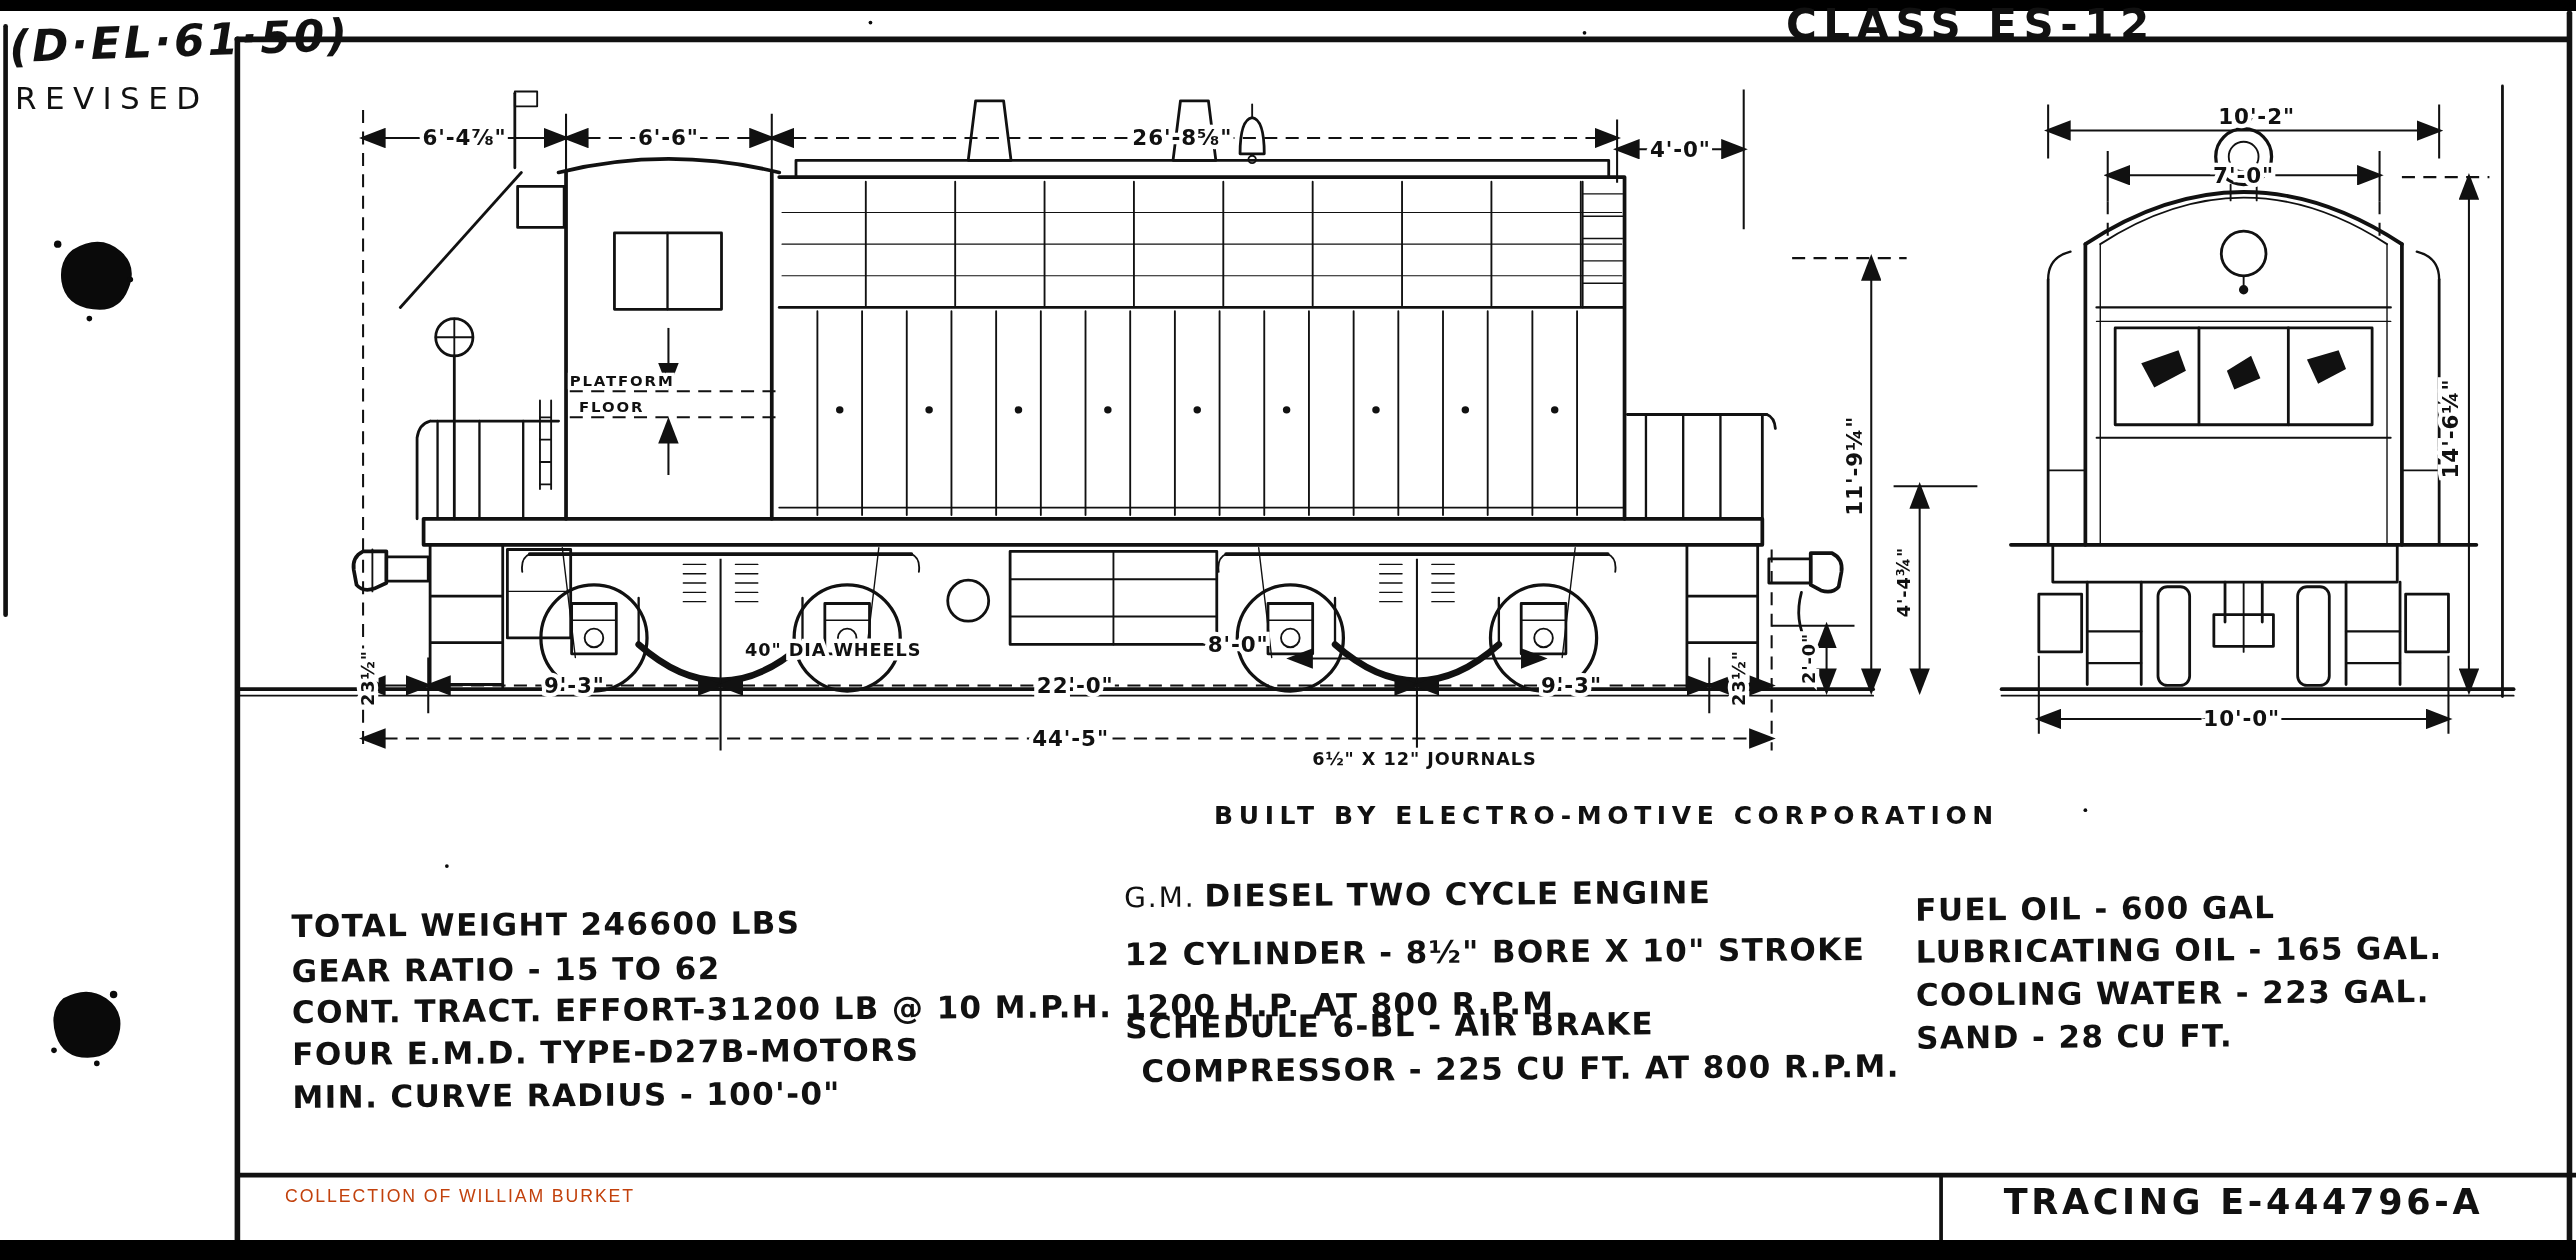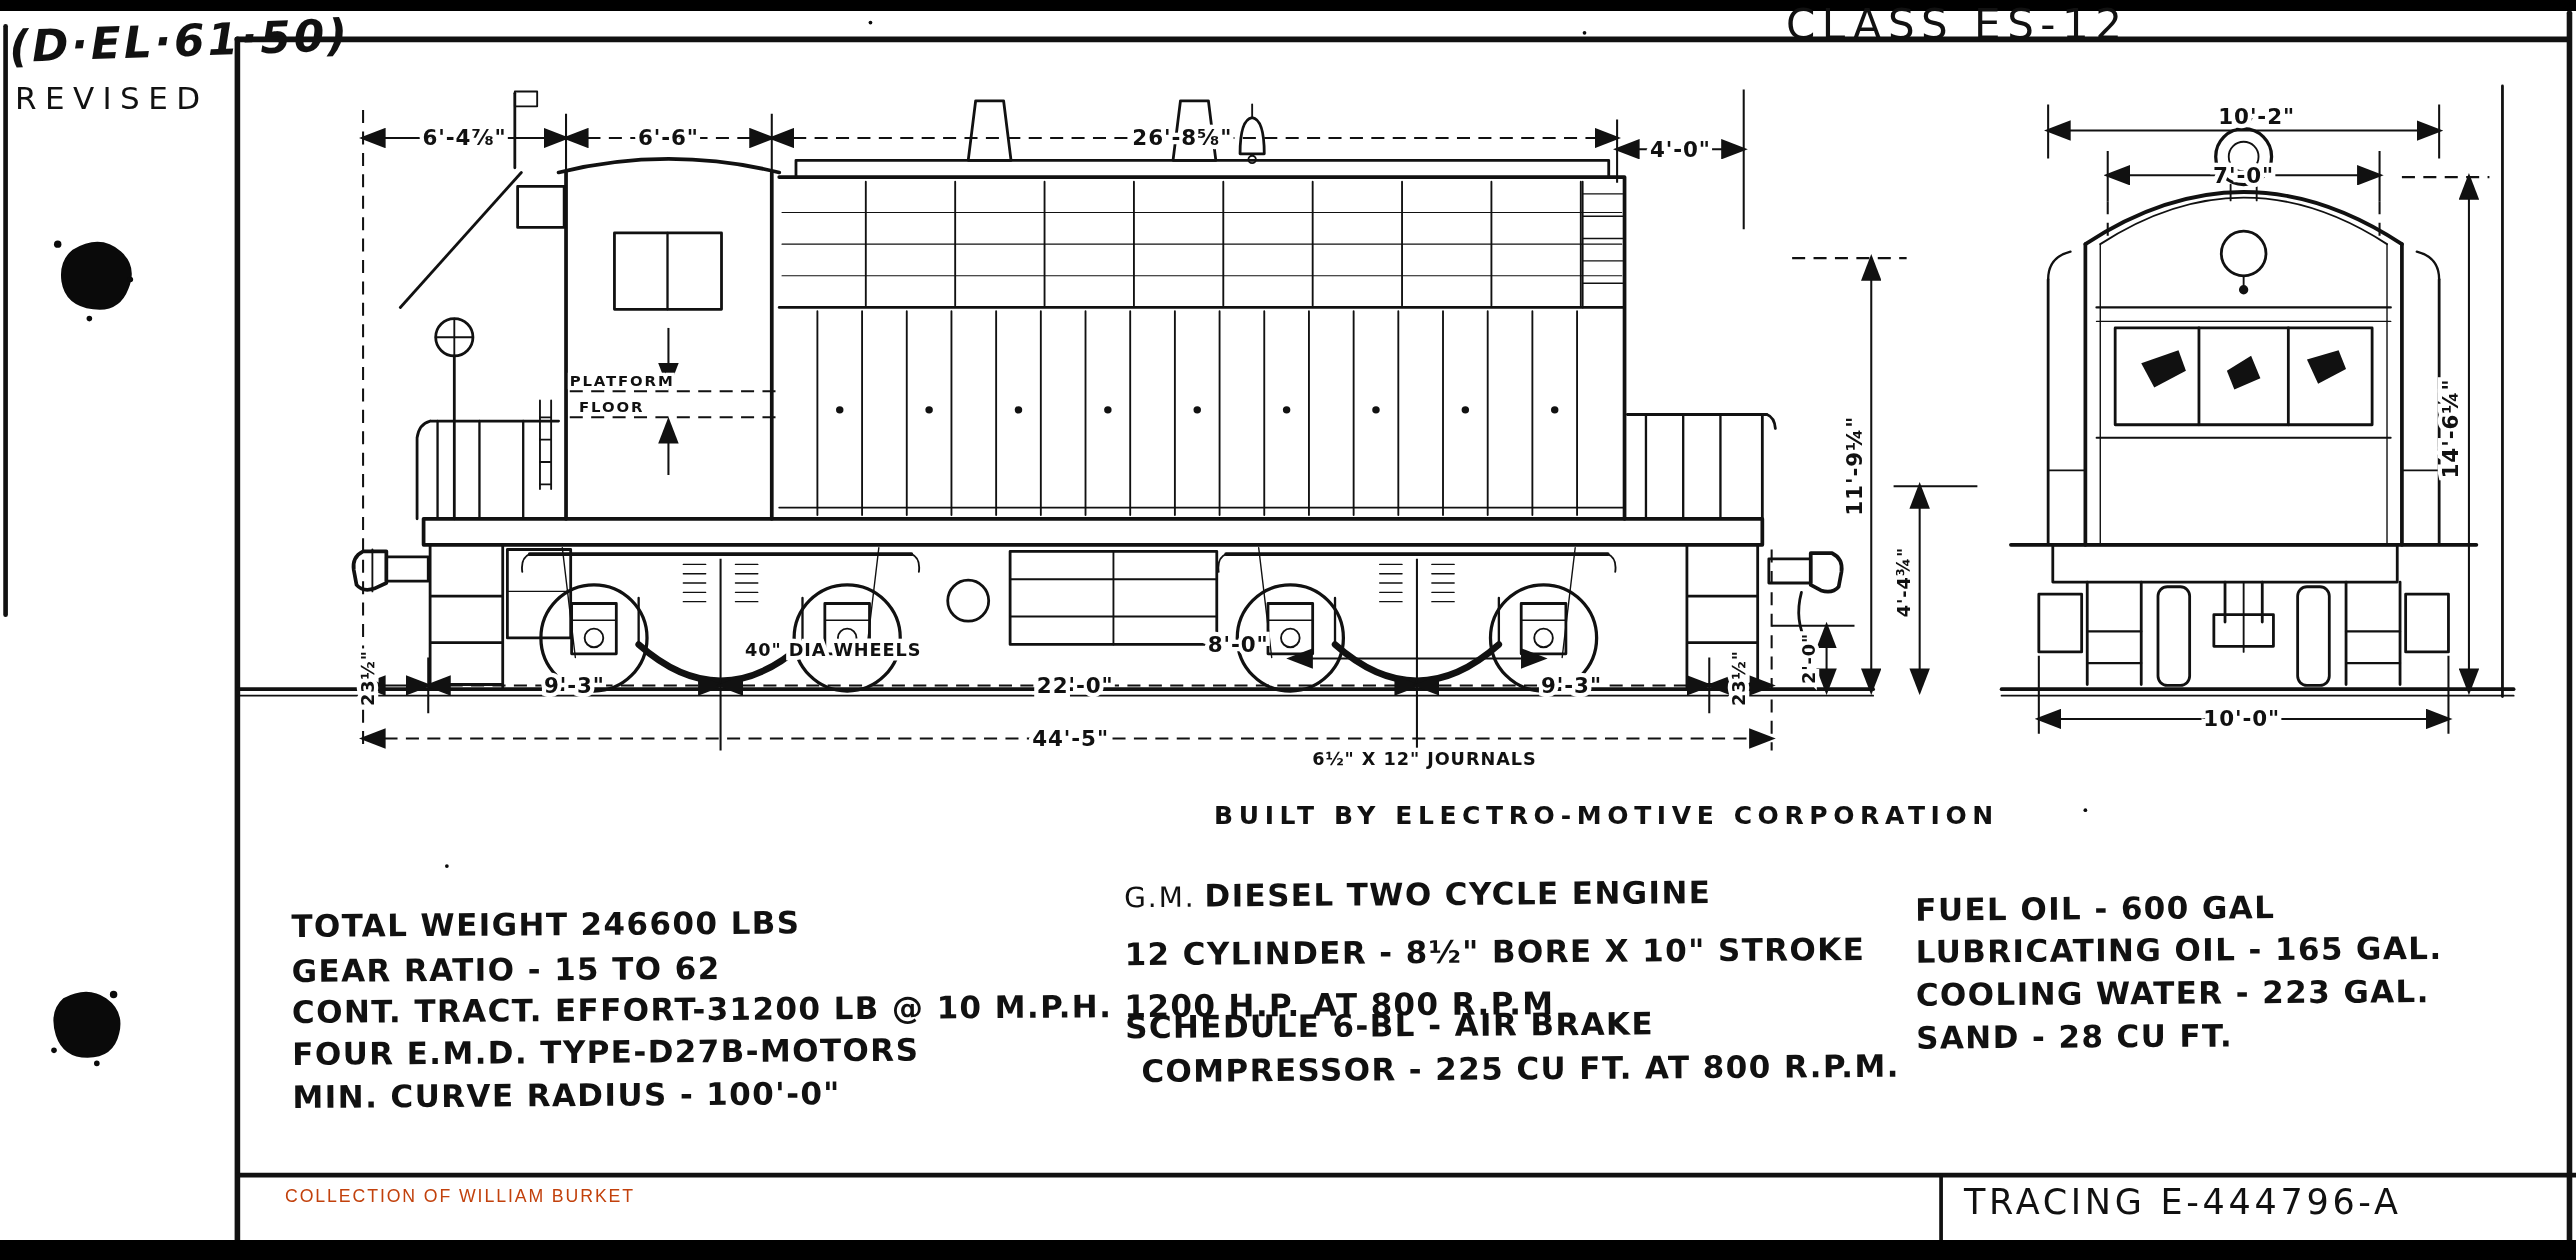--- a/index.html
+++ b/index.html
@@ -6,30 +6,30 @@
   .sheet{
     position:relative;width:2576px;height:1261px;background:#ffffff;
     overflow:hidden;font-family:"DejaVu Sans",sans-serif;color:#111;
   }
   .abs{position:absolute;white-space:nowrap;}
   .scan-top{left:0;top:0;width:2576px;height:11.2px;background:#000;}
   .scan-bottom{left:0;top:1240px;width:2576px;height:20.5px;background:#000;}
   .handnote{left:9.3px;top:15px;font-size:44px;font-weight:700;font-style:italic;
     letter-spacing:2.8px;transform:rotate(-2deg);}
   .revised{left:15px;top:80px;font-size:31px;font-weight:400;letter-spacing:8.4px;}
-  .class-title{left:1786px;top:0px;font-size:42px;font-weight:400;letter-spacing:6.5px;text-align:right;}
+  .class-title{left:1786px;top:0px;font-size:42px;font-weight:700;letter-spacing:6.5px;text-align:right;}
   .built-by{left:1099px;top:801px;width:1015px;text-align:center;
     font-size:25px;font-weight:700;letter-spacing:5.6px;}
   .specs{left:0;top:0;width:2576px;height:1173px;transform:rotate(-0.4deg);}
   .spec{position:absolute;font-size:31px;font-weight:700;letter-spacing:1.4px;}
   .gm{font-size:28px;font-weight:400;letter-spacing:1.9px;margin-right:9px;}
   .collection{left:285px;top:1186px;font-size:17.7px;font-weight:400;
     font-family:"Liberation Sans",sans-serif;letter-spacing:1.9px;color:#c2410c;}
-  .tracing{left:1964px;top:1182px;width:559px;
-    font-size:35px;font-weight:400;letter-spacing:3.7px;}
+  .tracing{left:1964px;top:1182px;width:559px;text-align:center;
+    font-size:35px;font-weight:700;letter-spacing:3.7px;}
   svg.art{position:absolute;left:0;top:0;}
   svg .ln{stroke:#111;fill:none;stroke-linecap:round;stroke-linejoin:round;}
   svg .dim{stroke:#111;stroke-width:2.2;fill:none;}
   svg .dsh{stroke-dasharray:14 9;}
   svg .dt{font:700 23px "DejaVu Sans",sans-serif;letter-spacing:1px;fill:#111;
     stroke:#fff;stroke-width:9px;paint-order:stroke;text-anchor:middle;}
   svg .dts{font-size:19px;}
   svg .lbl{font:700 16px "DejaVu Sans",sans-serif;letter-spacing:2px;fill:#111;
     stroke:#fff;stroke-width:7px;paint-order:stroke;}
 </style>

